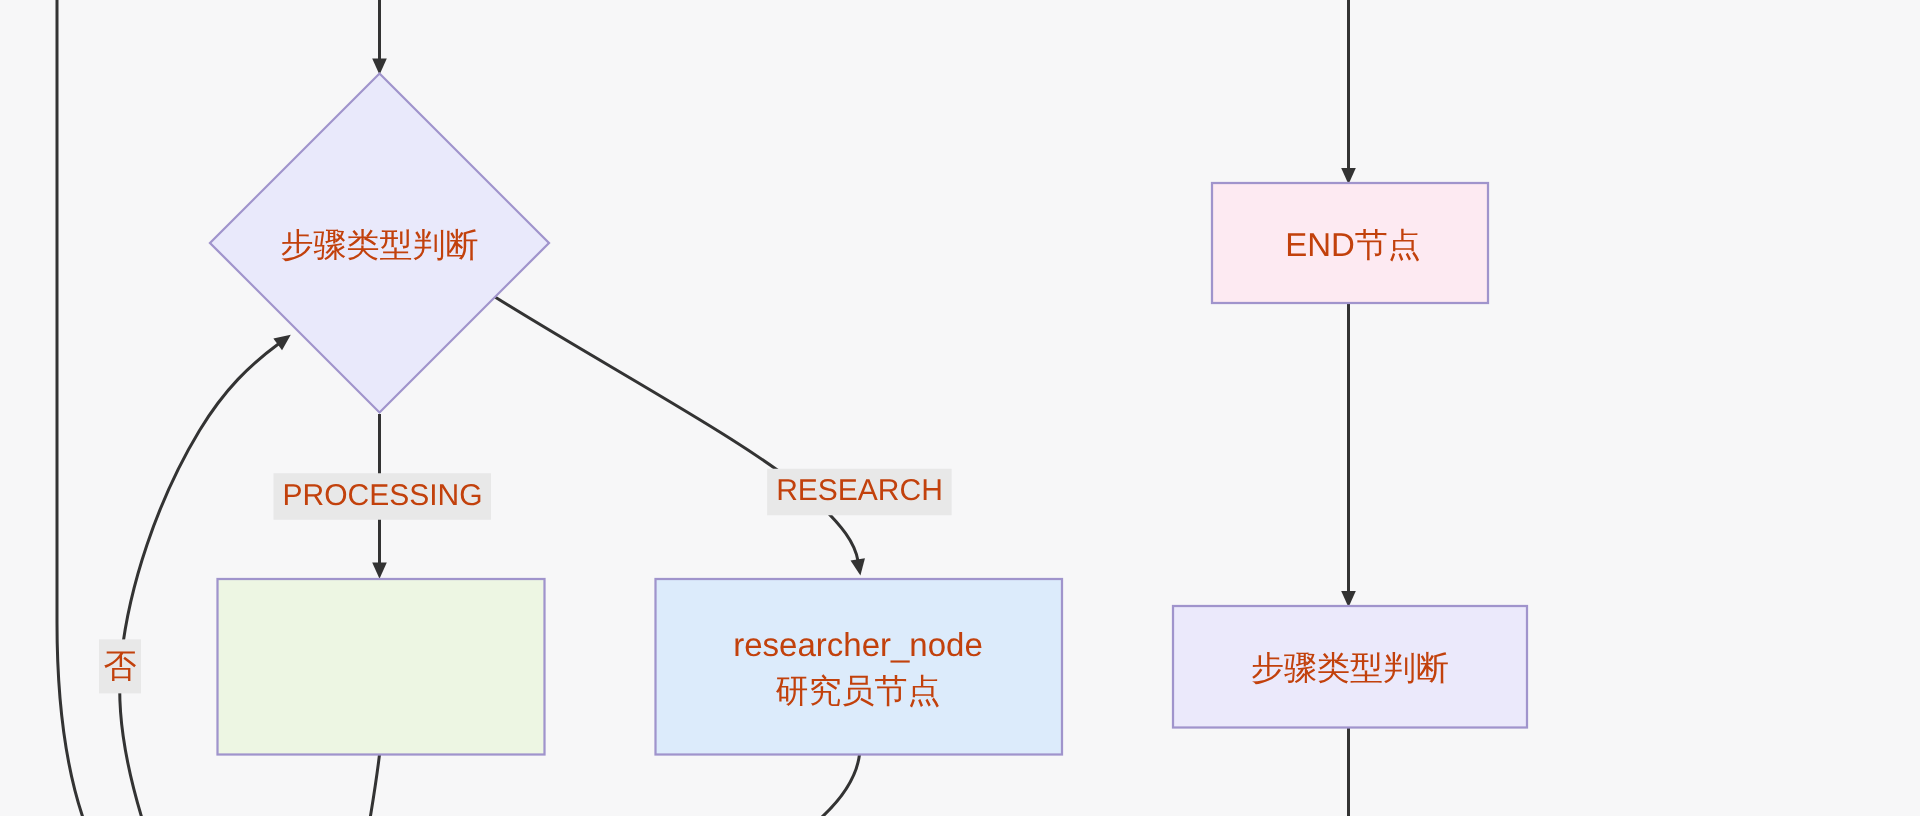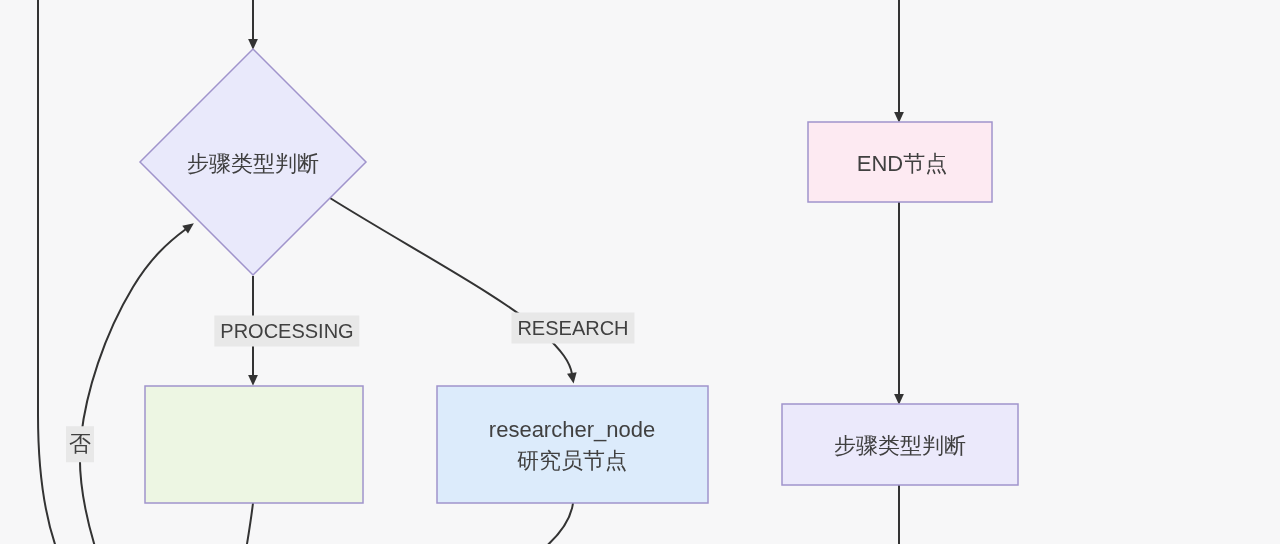--- a/index.html
+++ b/index.html
@@ -4,21 +4,21 @@
 <style>
   * { box-sizing: border-box; }
   html, body { margin: 0; padding: 0; }
   .canvas {
     position: relative;
     width: 1280px;
     height: 544px;
     background: #f7f7f8;
     overflow: hidden;
     font-family: "Liberation Sans", "DejaVu Sans", sans-serif;
-    color: #404040;
+    color: #c2410c;
   }
   .edges-svg { position: absolute; left: 0; top: 0; }
   .edge-path { fill: none; stroke-width: 2px; }
   .node-shape { stroke-width: 1.5px; }
   .overlay {
     position: absolute;
     transform: translate(-50%, -50%);
     text-align: center;
     white-space: nowrap;
   }
@@ -85,19 +85,19 @@
 
   <div class="overlay node-label" style="left:572px; top:445px;">
     <span class="line">researcher_node</span>
     <span class="line">研究员节点</span>
   </div>
 
   <div class="overlay node-label" style="left:902px; top:163px;">END节点</div>
 
   <div class="overlay node-label" style="left:900px; top:445px;">步骤类型判断</div>
 
-  <div class="overlay edge-label" style="left:255px; top:331px;margin-left:32px;">PROCESSING</div>
+  <div class="overlay edge-label" style="left:255px; top:331px;">PROCESSING</div>
 
   <div class="overlay edge-label" style="left:573px; top:328px;">RESEARCH</div>
 
   <div class="overlay edge-label cjk" style="left:80px; top:444px;">否</div>
 
 </div>
 
 </body></html>

